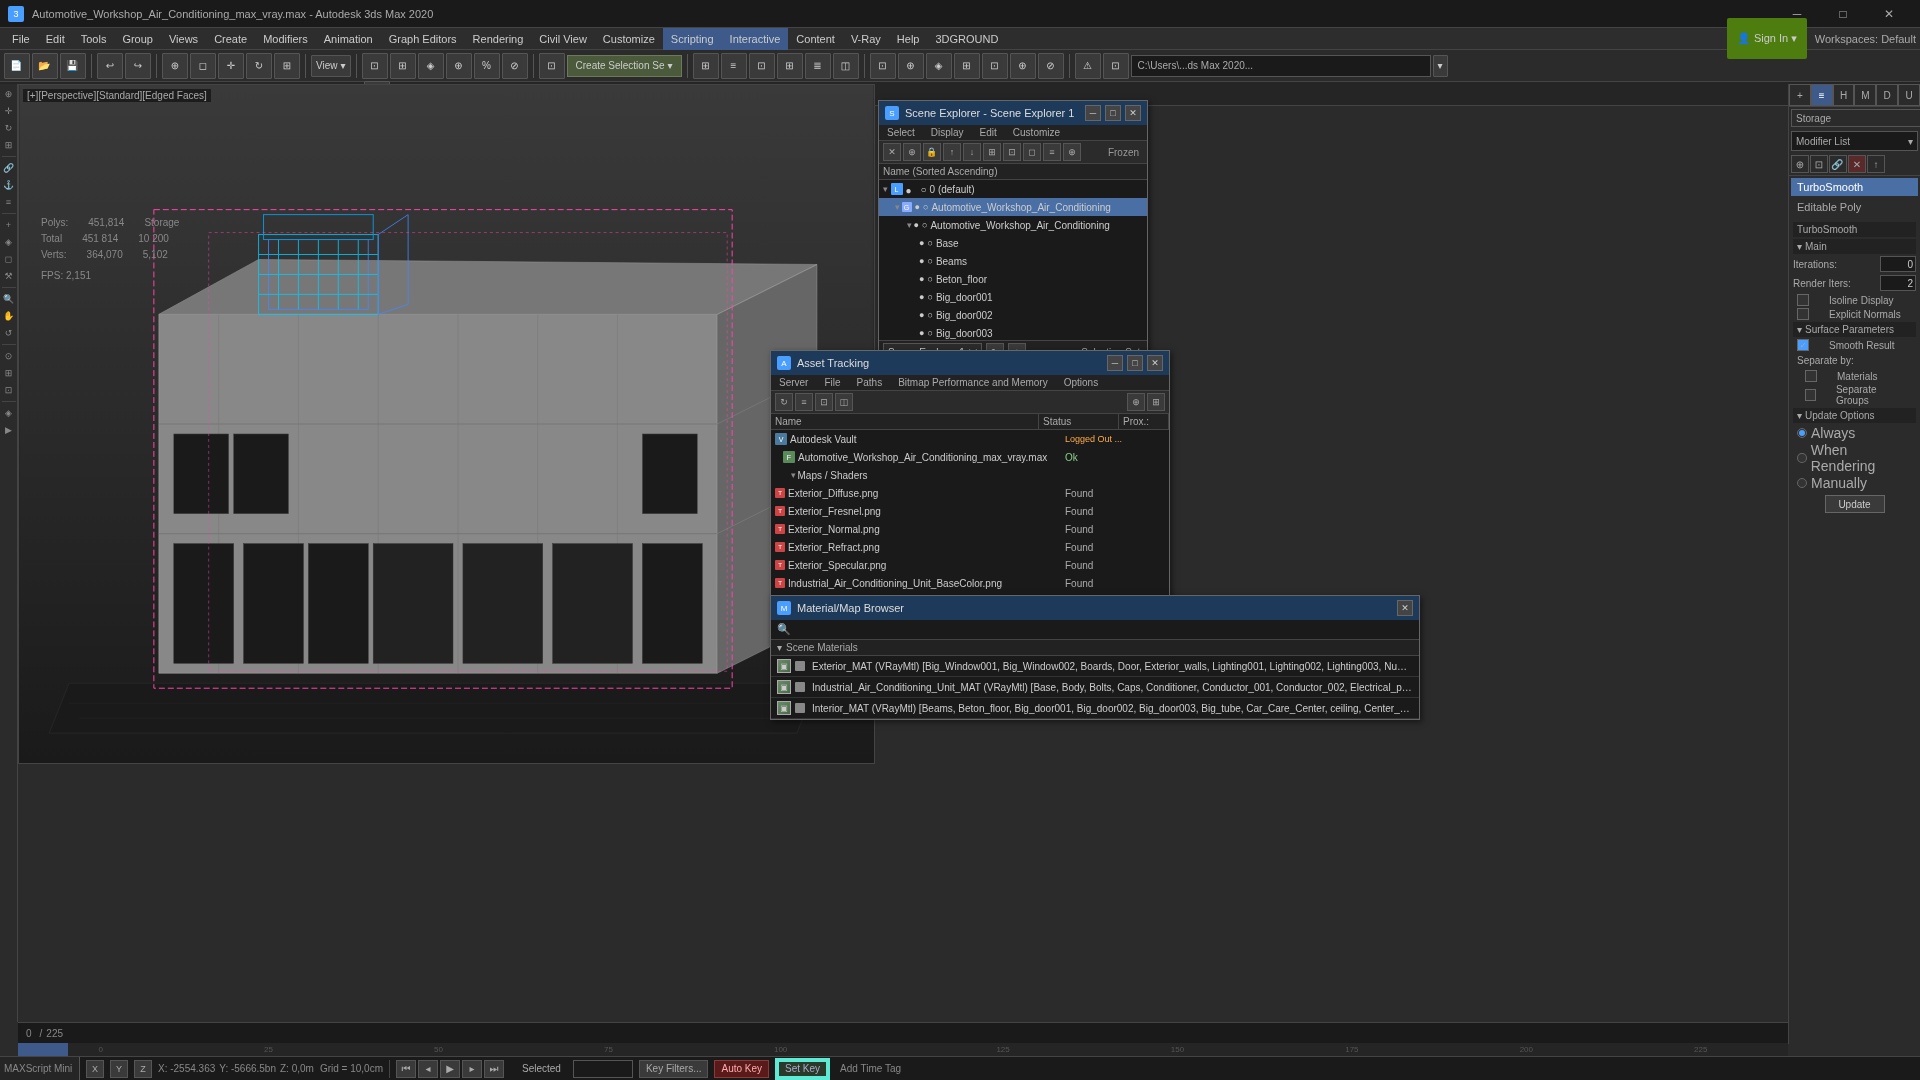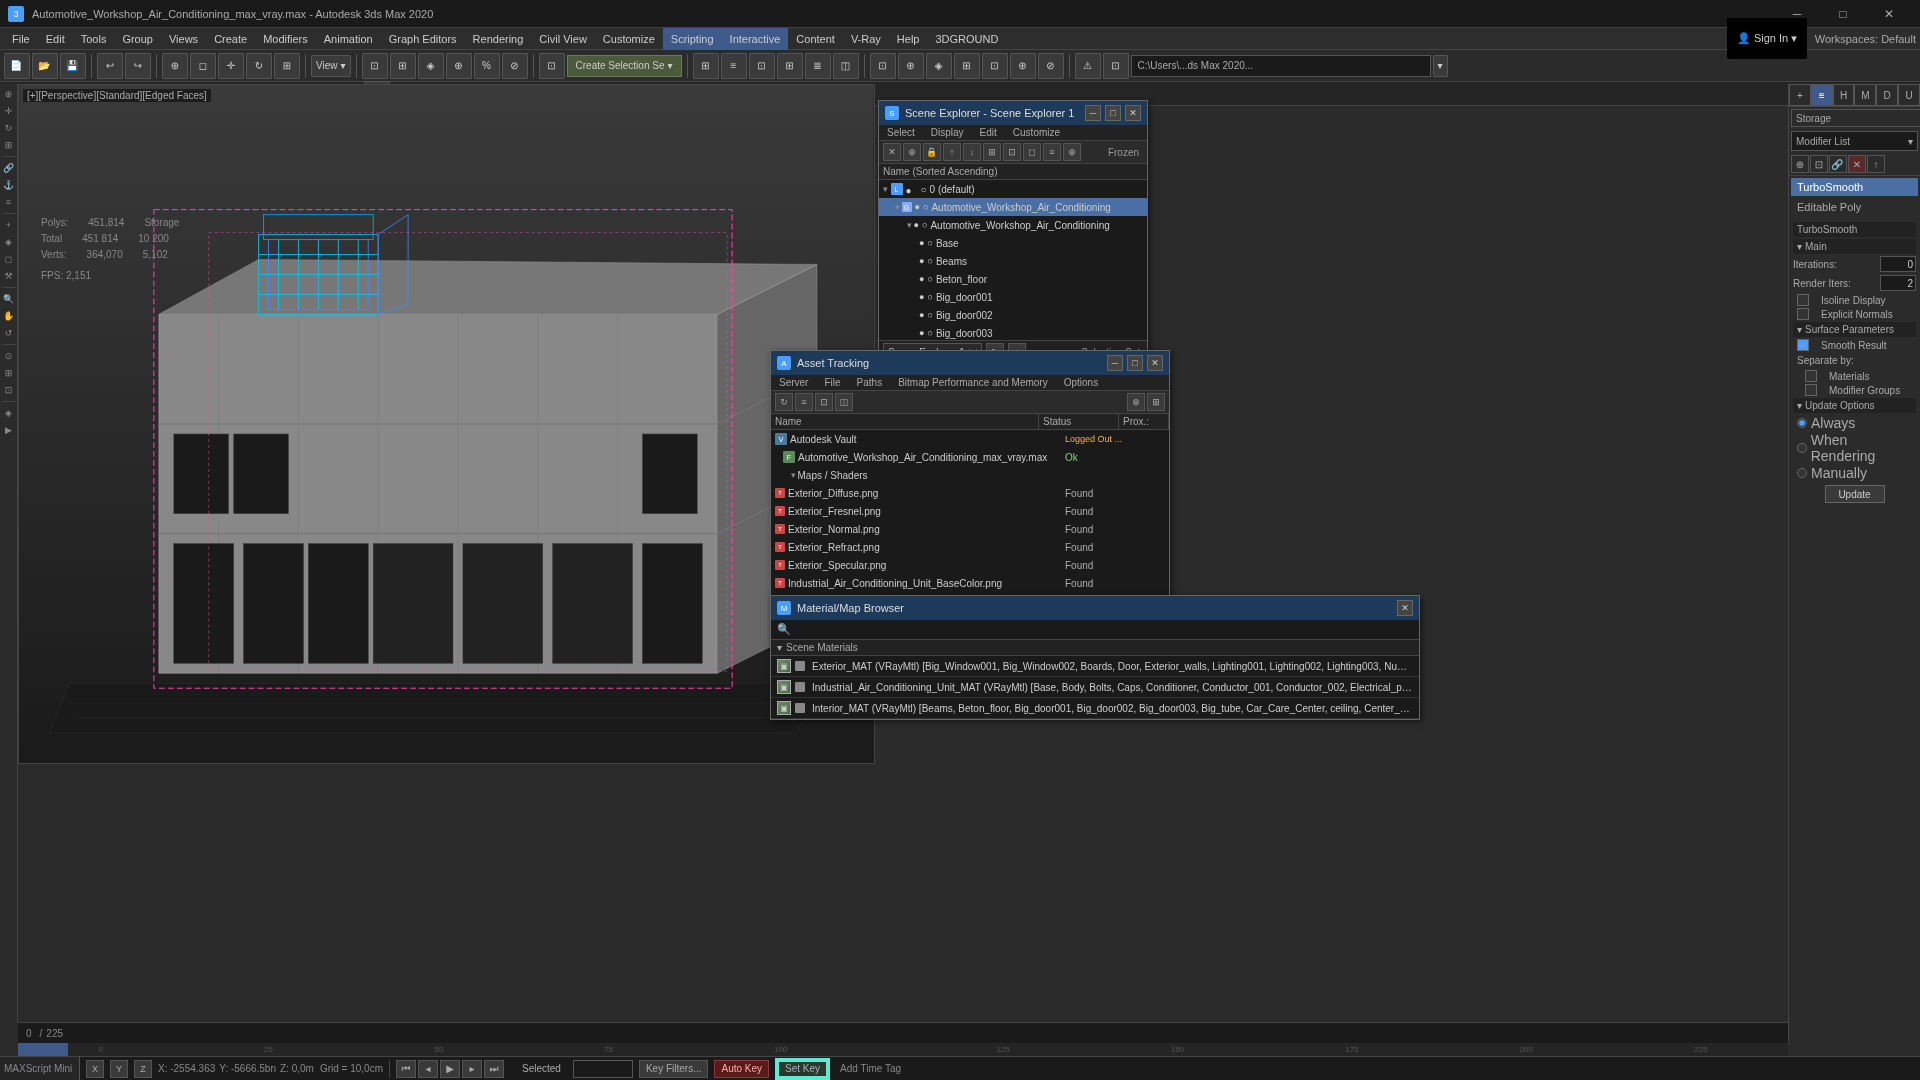--- a/index.html
+++ b/index.html
@@ -10,21 +10,21 @@
     #title-bar-left { display: flex; align-items: center; gap: 8px; }
     #app-icon { width: 16px; height: 16px; background: #4a9eff; border-radius: 2px; display: flex; align-items: center; justify-content: center; font-size: 9px; color: white; }
     #title-text { font-size: 11px; color: #aaaaaa; }
     #title-bar-right { display: flex; gap: 0; }
     .win-btn { width: 46px; height: 28px; display: flex; align-items: center; justify-content: center; cursor: pointer; font-size: 12px; color: #aaa; }
 
     
     #menu-bar { display: flex; align-items: center; background: #2d2d2d; height: 22px; border-bottom: 1px solid #444; padding: 0 4px; }
     .menu-item { padding: 2px 8px; cursor: pointer; font-size: 11px; color: #cccccc; height: 22px; display: flex; align-items: center; }
     .menu-item.active { background: #3d5a8a; }
-    #sign-in-btn { margin-left: auto; background: #000000; padding: 14px 10px; border-radius: 2px; cursor: pointer; font-size: 11px; color: #cccccc; display: flex; align-items: center; gap: 4px; }
+    #sign-in-btn { margin-left: auto; background: #4d7c0f; padding: 14px 10px; border-radius: 2px; cursor: pointer; font-size: 11px; color: #cccccc; display: flex; align-items: center; gap: 4px; }
     #workspaces { font-size: 11px; color: #aaa; margin-left: 8px; }
 
     
     #toolbar { display: flex; align-items: center; background: #2b2b2b; height: 32px; border-bottom: 1px solid #444; padding: 0 4px; gap: 2px; }
     .tb-btn { width: 26px; height: 26px; display: flex; align-items: center; justify-content: center; background: #3a3a3a; border: 1px solid #555; cursor: pointer; font-size: 10px; border-radius: 1px; color: #ccc; }
     .tb-separator { width: 1px; height: 24px; background: #555; margin: 0 3px; }
     .tb-dropdown { height: 22px; background: #3a3a3a; border: 1px solid #555; color: #ccc; font-size: 10px; padding: 0 4px; cursor: pointer; display: flex; align-items: center; gap: 3px; border-radius: 1px; }
     #create-selection-btn { background: #4a5a3a; border: 1px solid #6a7a5a; padding: 0 8px; height: 22px; display: flex; align-items: center; font-size: 10px; color: #cccccc; cursor: pointer; gap: 3px; }
     #path-display { background: #1a1a1a; border: 1px solid #555; padding: 0 6px; height: 22px; display: flex; align-items: center; font-size: 10px; color: #aaa; flex: 1; max-width: 300px; }
 
@@ -47,21 +47,21 @@
     #modifier-tabs { display: flex; background: #222; border-bottom: 1px solid #444; }
     .mod-tab-icon { width: 22px; height: 22px; display: flex; align-items: center; justify-content: center; cursor: pointer; font-size: 10px; color: #aaa; background: #2b2b2b; border: 1px solid #555; }
     #modifier-list-header { background: #1a1a1a; border: 1px solid #555; height: 20px; display: flex; align-items: center; padding: 0 4px; margin: 2px; font-size: 10px; color: #aaa; }
     #turbosmooth-entry { background: #4a6fa5; margin: 2px; padding: 3px 6px; font-size: 11px; color: #fff; cursor: pointer; }
     #editable-poly-entry { margin: 0 2px; padding: 3px 6px; font-size: 11px; color: #aaa; cursor: pointer; }
     #turbosmooth-props { padding: 4px; }
     .prop-row { display: flex; align-items: center; justify-content: space-between; margin-bottom: 3px; font-size: 10px; color: #ccc; }
     .prop-input { width: 36px; height: 16px; background: #1a1a1a; border: 1px solid #555; color: #ccc; font-size: 10px; text-align: right; padding: 0 2px; }
     .prop-label { color: #aaa; font-size: 10px; }
     .section-header { background: #222; padding: 2px 4px; font-size: 10px; color: #aaa; margin: 2px 0; cursor: pointer; display: flex; align-items: center; gap: 3px; }
-    .checkbox-row { display: flex; align-items: center; gap: 12px; font-size: 10px; color: #aaa; margin: 2px 4px; }
+    .checkbox-row { display: flex; align-items: center; gap: 20px; font-size: 10px; color: #aaa; margin: 2px 4px; }
     .cb { width: 12px; height: 12px; border: 1px solid #666; background: #333; display: flex; align-items: center; justify-content: center; cursor: pointer; font-size: 8px; }
     .cb.checked { background: #4a9eff; }
     .radio-group { margin: 2px 4px; }
     .radio-row { display: flex; align-items: center; gap: 4px; font-size: 14px; color: #aaa; margin: 1px 0; }
     .radio-dot { width: 10px; height: 10px; border-radius: 50%; border: 1px solid #666; background: #333; cursor: pointer; display: flex; align-items: center; justify-content: center; }
     .radio-dot.selected::after { content: ''; width: 6px; height: 6px; border-radius: 50%; background: #4a9eff; display: block; }
     .update-btn { width: 60px; height: 18px; background: #3a3a3a; border: 1px solid #666; font-size: 10px; color: #ccc; cursor: pointer; display: flex; align-items: center; justify-content: center; margin: 4px auto; }
 
     
     #scene-explorer { position: absolute; top: 100px; left: 878px; width: 270px; background: #2b2b2b; border: 1px solid #666; box-shadow: 2px 2px 6px rgba(0,0,0,0.5); z-index: 20; }
@@ -712,21 +712,21 @@
     <div style="font-size:10px;color:#aaa;padding:2px 4px;">
       <span>Separate by:</span>
     </div>
     <div style="padding:0 8px;">
       <div class="checkbox-row">
         <div class="cb"></div>
         <span>Materials</span>
       </div>
       <div class="checkbox-row">
         <div class="cb"></div>
-        <span>Modifier Groups</span>
+        <span>Separate Groups</span>
       </div>
     </div>
     <div class="section-header">
       <span>▾</span>
       <span>Update Options</span>
     </div>
     <div class="radio-group">
       <div class="radio-row">
         <div class="radio-dot selected"></div>
         <span>Always</span>

